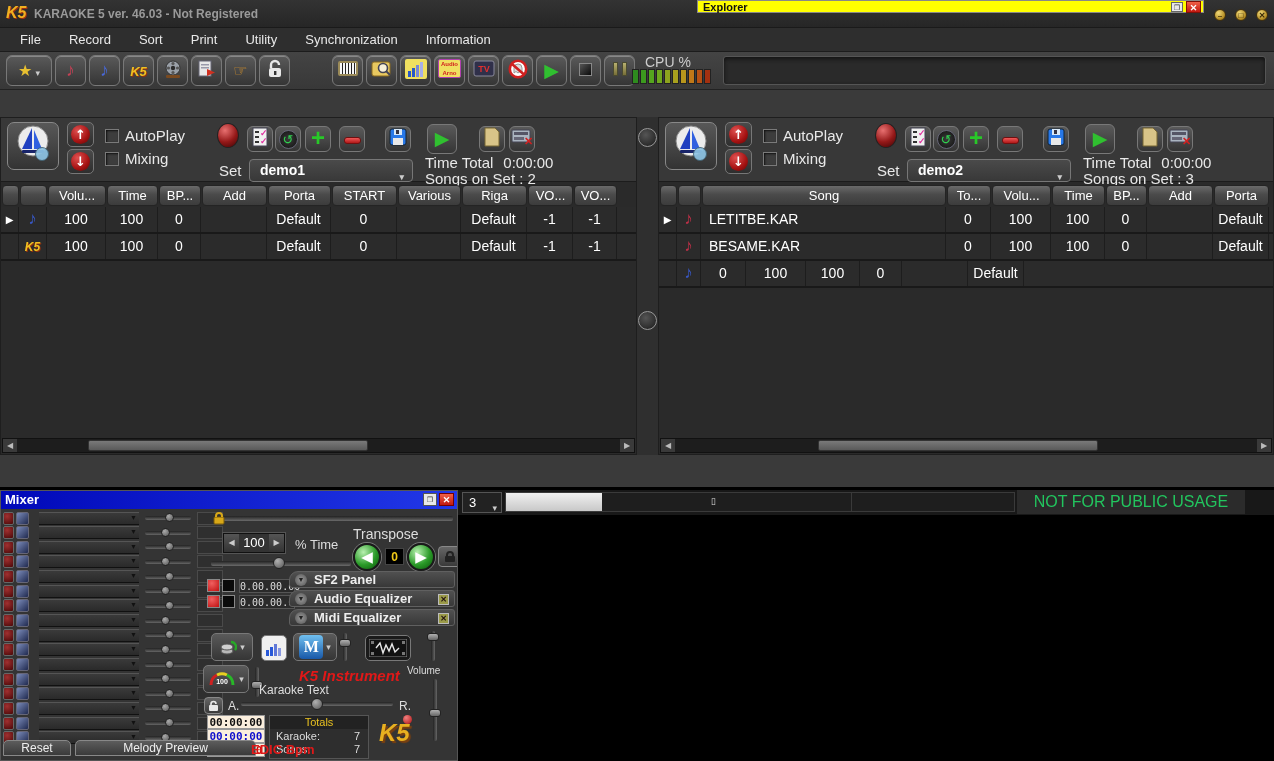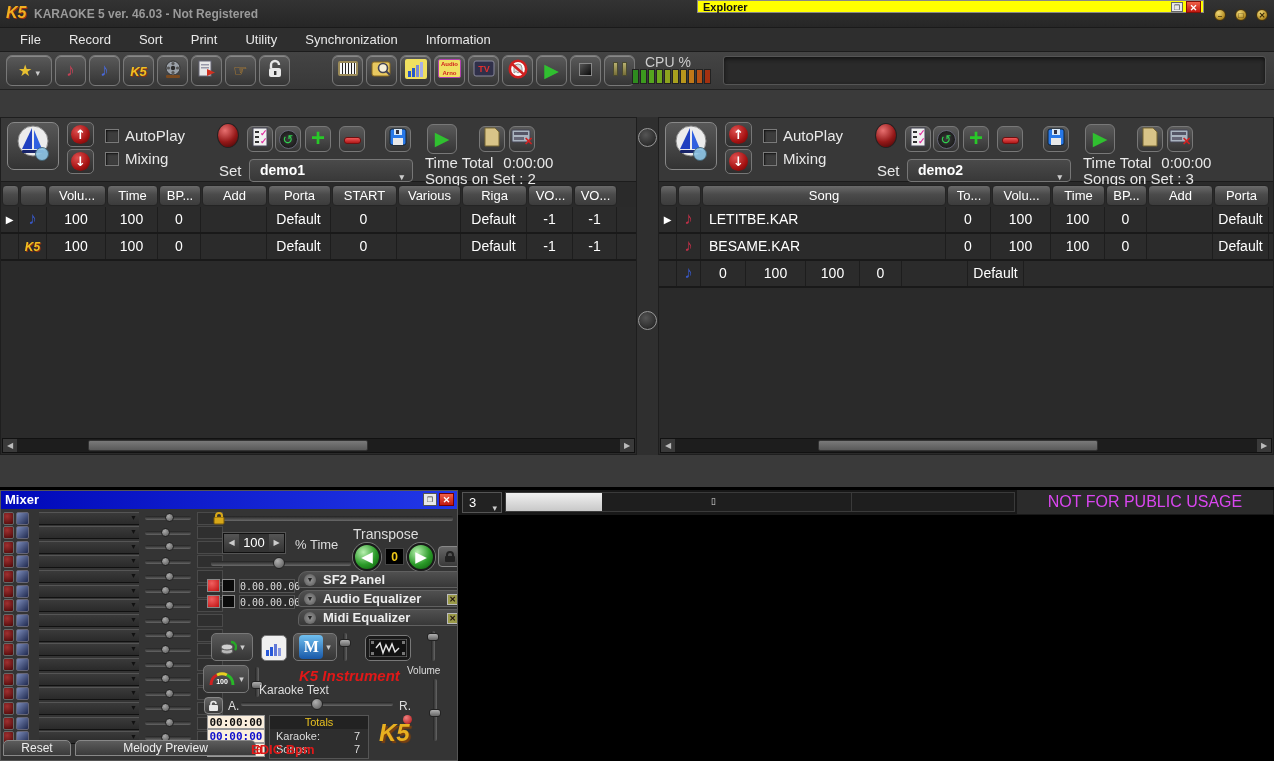--- a/index.html
+++ b/index.html
@@ -108,21 +108,21 @@
   .hsl { position:absolute; height:5px; background:linear-gradient(#222,#6a6a6a); border-radius:2px; }
   .hth { position:absolute; top:-4px; width:12px; height:12px; border-radius:50%; background:radial-gradient(circle at 35% 30%,#b0b0b0,#555); border:1px solid #222; cursor:pointer; }
   .vsl { position:absolute; width:4px; background:linear-gradient(90deg,#222,#666); border-radius:2px; }
   .vth { position:absolute; left:-4px; width:12px; height:8px; background:linear-gradient(#b0b0b0,#666); border:1px solid #222; border-radius:3px; cursor:pointer; }
   .spinner { position:absolute; left:222px; top:24px; width:62px; height:20px; background:#333; border:1px solid #111; box-shadow:0 0 0 1px #555; display:flex; }
   .spbtn { width:15px; height:100%; background:linear-gradient(#555,#333); color:#ccc; font-size:8px; line-height:18px; text-align:center; cursor:pointer; }
   .spval { flex:1; color:#fff; font-size:13px; line-height:18px; text-align:center; }
   .garrow { position:absolute; width:28px; height:28px; border-radius:50%; background:radial-gradient(circle at 35% 30%,#b8f0b0,#2a9a28 55%,#0a520a); border:2px solid #1a1a1a; color:#fff; font:bold 15px/24px "DejaVu Sans",sans-serif; text-align:center; cursor:pointer; box-shadow:0 0 0 1px #777; }
   .tval { position:absolute; left:384px; top:39px; width:19px; height:17px; background:#000; color:#f0c818; font:bold 12px/17px "Liberation Sans",sans-serif; text-align:center; border:1px solid #444; }
   .lockbtn { position:absolute; width:23px; height:21px; background:linear-gradient(#666,#3a3a3a); border:1px solid #888; border-radius:4px; display:flex; align-items:center; justify-content:center; cursor:pointer; }
-  .colbar { position:absolute; left:297px; width:166px; height:17px; background:linear-gradient(#505050,#383838); border:1px solid #606060; border-radius:9px 3px 3px 3px; color:#eee; font:bold 13px/15px "Liberation Sans",sans-serif; padding-left:24px; cursor:pointer; }
+  .colbar { position:absolute; left:288px; width:166px; height:17px; background:linear-gradient(#505050,#383838); border:1px solid #606060; border-radius:9px 3px 3px 3px; color:#eee; font:bold 13px/15px "Liberation Sans",sans-serif; padding-left:24px; cursor:pointer; }
   .cc { position:absolute; left:5px; top:2px; width:12px; height:12px; border-radius:50%; background:radial-gradient(#999,#555); color:#222; font-size:7px; line-height:12px; text-align:center; }
   .xeq { position:absolute; right:5px; top:3px; width:11px; height:11px; background:#9a9a48; border:1px solid #bbb; color:#211; font:bold 8px/10px "Liberation Sans",sans-serif; text-align:center; cursor:pointer; }
   .cntsq { position:absolute; width:13px; height:13px; border:1px solid #888; cursor:pointer; }
   .cntbox { position:absolute; width:56px; height:14px; background:#2a2a2a; border:1px solid #555; color:#ddd; font:10px/13px "DejaVu Sans Mono",monospace; text-align:center; }
   .mbtn { position:absolute; background:linear-gradient(#5a5a5a,#353535); border:1px solid #787878; border-radius:5px; display:inline-flex; align-items:center; justify-content:center; cursor:pointer; }
   .clock { position:absolute; left:206px; width:58px; height:14px; background:#faeedd; border:1px solid #999; font:bold 11px/13px "DejaVu Sans Mono",monospace; text-align:center; }
   #totals-box { position:absolute; left:268px; top:206px; width:100px; height:44px; background:#2e2e2e; border:1px solid #555; }
   #totals-title { height:13px; background:#222; color:#e8c020; font-size:11px; text-align:center; line-height:13px; }
   .totrow { display:flex; justify-content:space-between; padding:1px 8px 0 6px; color:#ddd; font-size:11px; }
   #k5big { position:absolute; left:378px; top:210px; font:bold italic 24px "Liberation Sans",sans-serif; color:#e8b020; text-shadow:2px 2px 1px #7a4010; }
@@ -131,21 +131,21 @@
   #midi-bpm { position:absolute; left:250px; top:233px; color:#e01818; font:bold 13px "Liberation Sans",sans-serif; }
 
   
   #player-bar { position:absolute; left:458px; top:3px; width:816px; height:25px; background:#181818; }
   #counter-select { position:absolute; left:4px; top:2px; width:40px; height:21px; background:#222; border:1px solid #555; color:#fff; font-size:13px; line-height:19px; padding-left:6px; cursor:pointer; }
   #counter-select .dd { position:absolute; right:4px; top:6px; }
   #progress-track { position:absolute; left:47px; top:2px; width:510px; height:20px; background:#1e1e1e; border:1px solid #3a3a3a; }
   #progress-fill { position:absolute; left:0; top:0; width:96px; height:18px; background:linear-gradient(#f0f0f0,#c8c8c8); }
   #progress-glyph { position:absolute; left:205px; top:3px; color:#ddd; font-size:9px; }
   #progress-div { position:absolute; left:96px; top:0; width:250px; height:18px; border-right:1px solid #3a3a3a; }
-  #watermark { position:absolute; left:559px; top:0px; width:256px; height:24px; background:#2b2b2b; color:#d946ef; font-size:16px; text-align:center; line-height:23px; }
+  #watermark { position:absolute; left:559px; top:0px; width:228px; height:24px; background:#2b2b2b; color:#22c55e; font-size:16px; text-align:center; line-height:23px; }
   #video { position:absolute; left:458px; top:28px; width:816px; height:246px; background:#000; }
 </style>
 </head>
 <body>
 
 <div id="app">
 
   <div id="titlebar">
     <span id="app-logo">K5</span>
     <span id="app-title">KARAOKE 5   ver. 46.03 - Not Registered</span>

